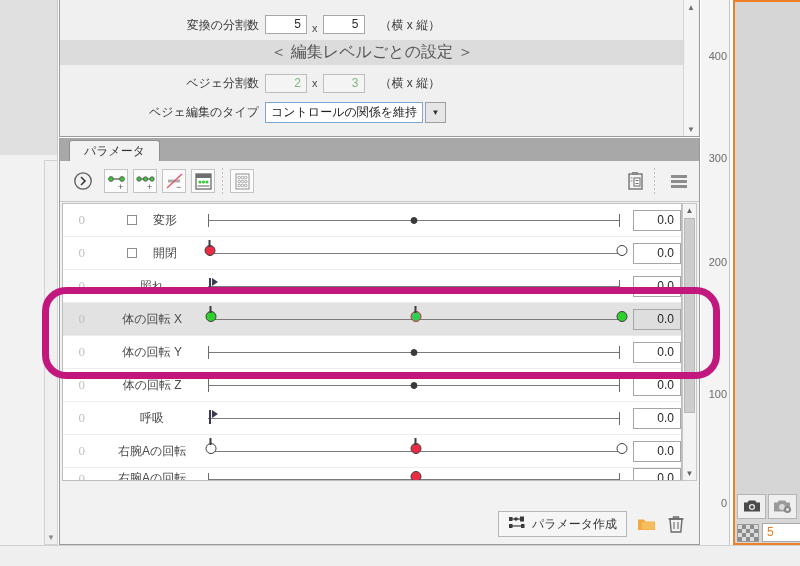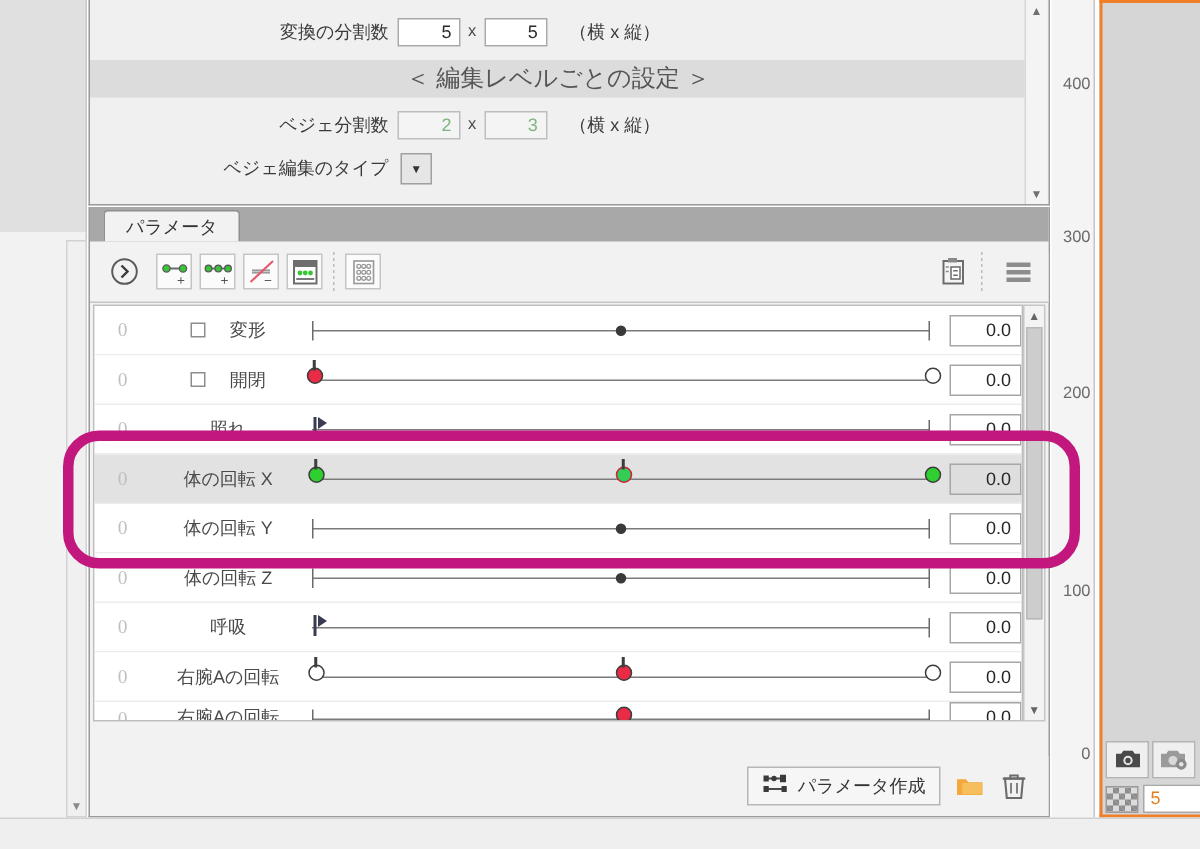--- a/index.html
+++ b/index.html
@@ -249,41 +249,42 @@
   </div>
 
   <div class="upper-panel">
 
     <div class="stub-row">
       
       
       
     </div>
 
-    <div class="form-row" style="top:8px;">
+    <div class="form-row" style="top:8px;align-items:flex-end;">
       <div class="lbl">変換の分割数</div>
       <div class="numbox">5</div>
       <span class="xsep">x</span>
       <div class="numbox">5</div>
       <span class="suffix">（横 x 縦）</span>
     </div>
 
     <div class="section-banner">＜ 編集レベルごとの設定 ＞</div>
 
     <div class="form-row" style="top:70px;">
       <div class="lbl">ベジェ分割数</div>
       <div class="numbox dim">2</div>
       <span class="xsep">x</span>
       <div class="numbox dim">3</div>
       <span class="suffix">（横 x 縦）</span>
     </div>
 
     <div class="form-row" style="top:99px;">
       <div class="lbl">ベジェ編集のタイプ</div>
       <div class="combo-wrap">
+        <div class="combo">コントロールの関係を維持</div>
         <div class="combo-btn">▼</div>
       </div>
     </div>
 
     <div class="up-scrollbar">
       <div class="arrow" style="top:0;">▲</div>
       <div class="arrow" style="bottom:0;">▼</div>
     </div>
   </div>
 

